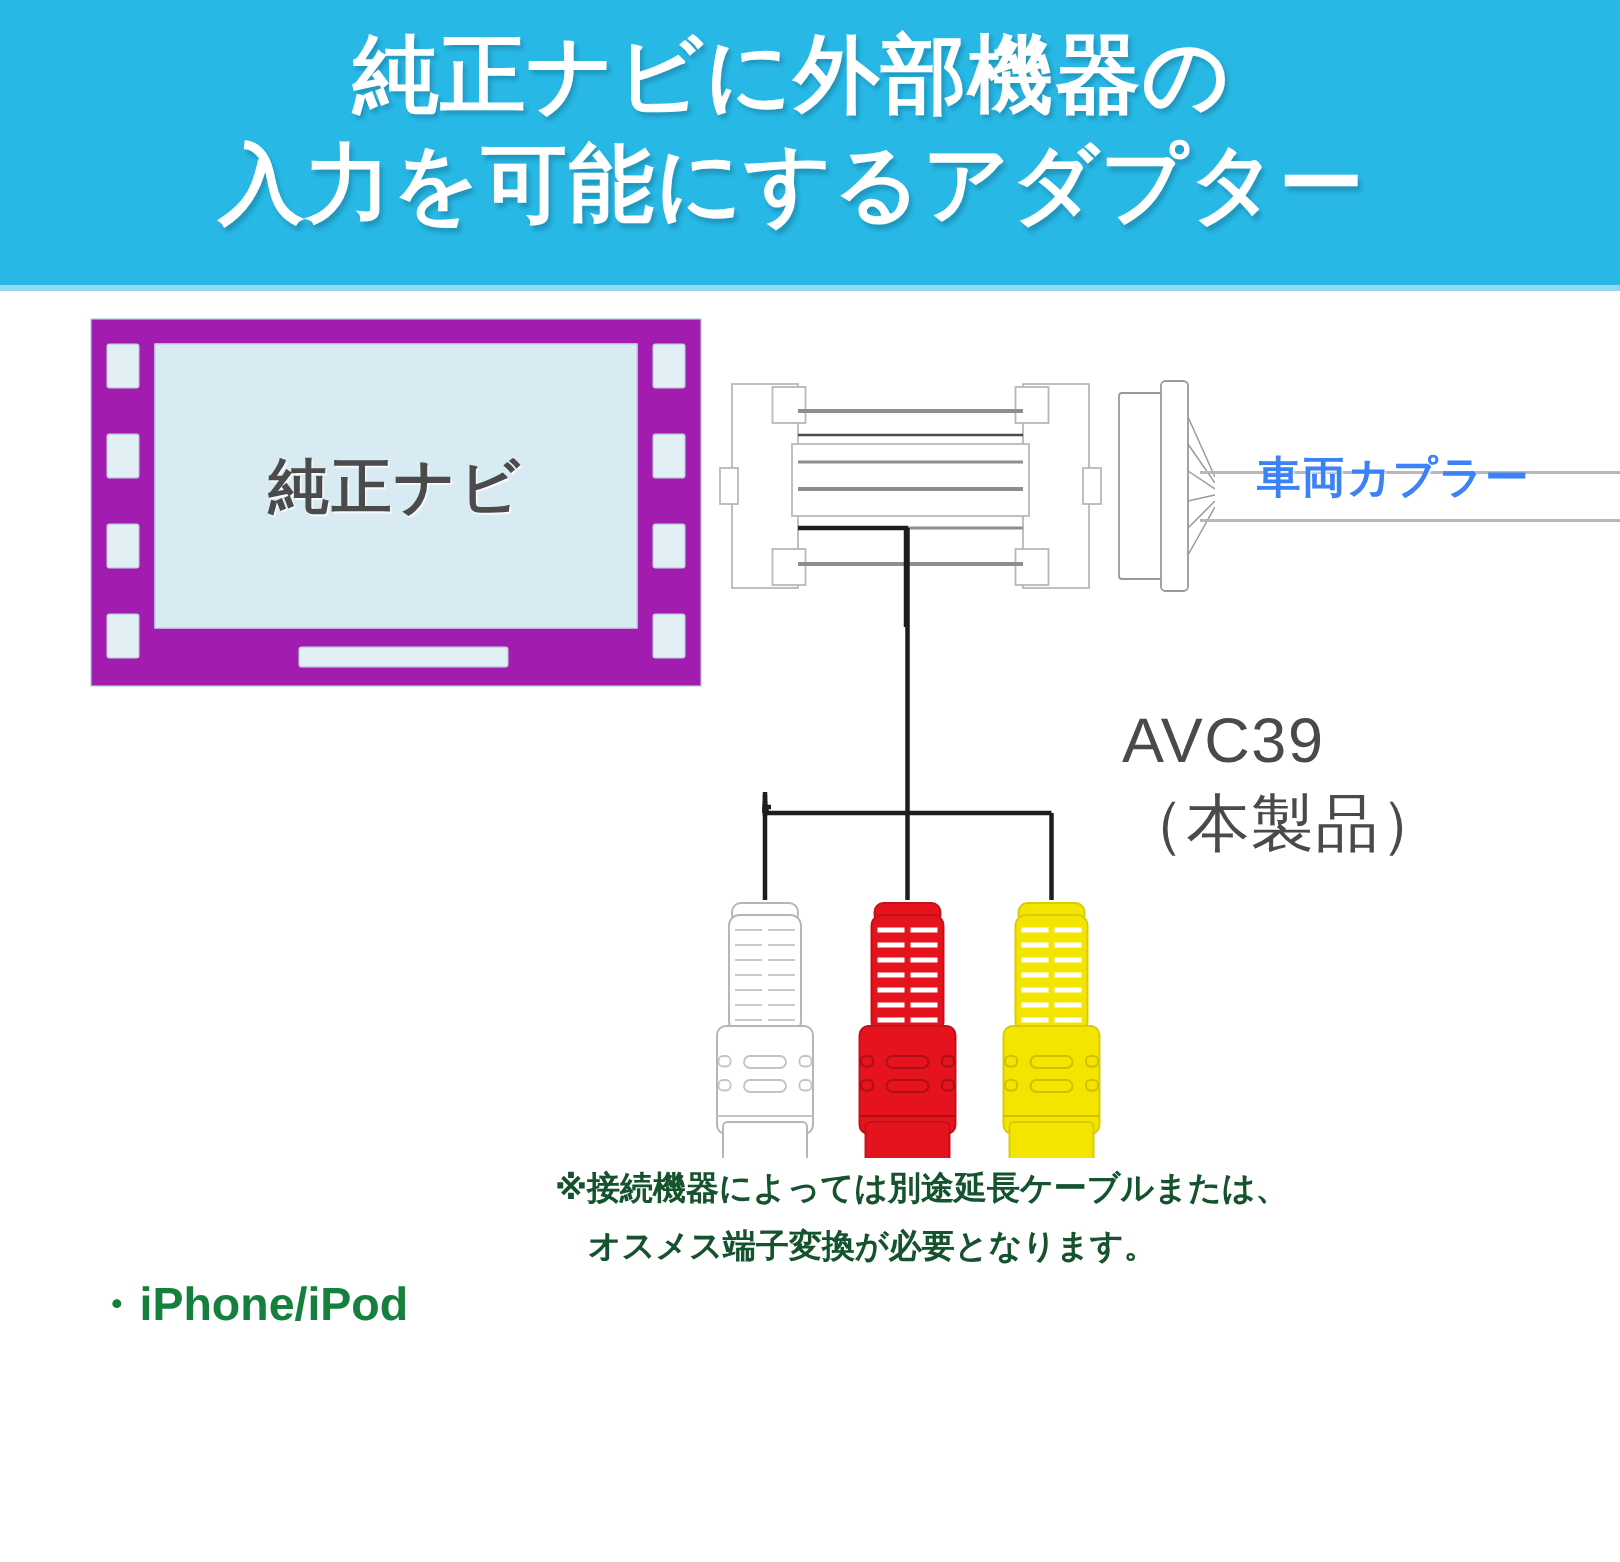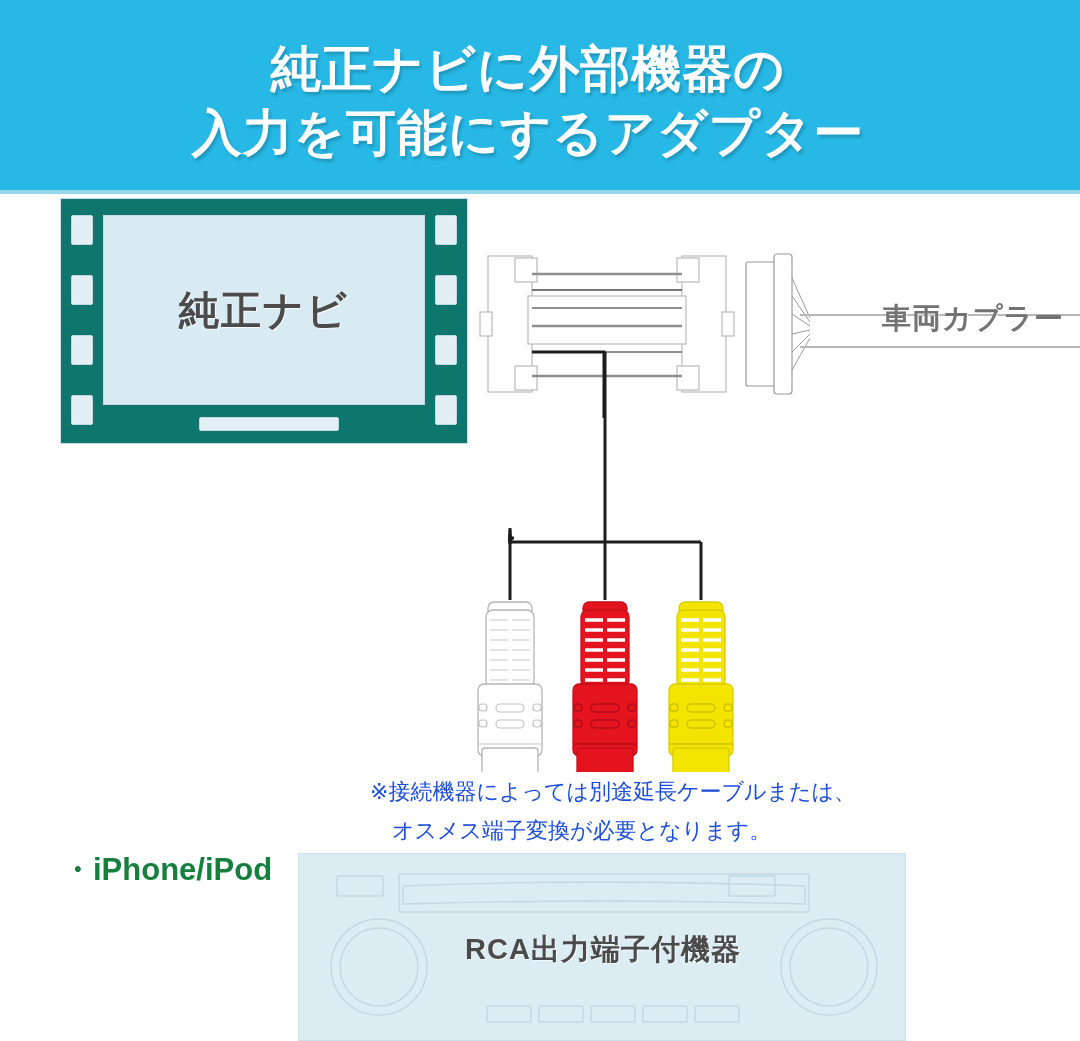--- a/index.html
+++ b/index.html
@@ -30,35 +30,34 @@
     width:100%; height:4px;
     background:#3eb7dd;
     opacity:.55;
   }
   #header-title{
     position:absolute;
     left:0; top:14px;
     width:1056px;
     text-align:center;
     color:#ffffff;
-    font-size:50px;
+    font-size:57px;
     font-weight:bold;
     line-height:1.28;
     letter-spacing:1px;
     text-shadow:2px 3px 3px rgba(0,0,0,.18);
     white-space:pre-line;
-    margin-top:23px;
   }
 
   
   #nav-unit{
     position:absolute;
-    left:60px; top:198px;
+    left:60px; top:212px;
     width:408px; height:246px;
-    background:#0f766e;
+    background:#a21caf;
     border:1px solid #cddfe8;
     box-sizing:border-box;
   }
   .nav-side{
     position:absolute;
     top:16px;
     width:22px; height:212px;
   }
   .nav-side.left{left:10px;}
   .nav-side.right{right:10px;}
@@ -104,25 +103,24 @@
     left:470px; top:248px;
     width:340px; height:170px;
   }
 
   
   #coupler-label{
     position:absolute;
     left:838px; top:299px;
     font-size:29px;
     font-weight:bold;
-    color:#737373;
+    color:#3b82f6;
     letter-spacing:1px;
     white-space:nowrap;
     text-shadow:1px 1px 1px rgba(255,255,255,.8);
-    margin-left:44px;
   }
 
   
   #wiring-svg{
     position:absolute;
     left:466px; top:352px;
     width:300px; height:420px;
   }
 
   
@@ -135,22 +133,22 @@
     line-height:1.32;
     white-space:pre-line;
     letter-spacing:1px;
   }
 
   
   #note{
     position:absolute;
     left:370px; top:772px;
     font-size:22px;
-    font-weight:normal;
-    color:#1d4ed8;
+    font-weight:bold;
+    color:#14532d;
     line-height:1.78;
     white-space:pre-line;
   }
 
   
   #device-list{
     position:absolute;
     left:62px; top:846px;
     z-index:5;
   }
@@ -374,42 +372,24 @@
         <rect x="221" y="368" width="28" height="8" rx="4"></rect>
         <rect x="204" y="352" width="8" height="7" rx="3"></rect>
         <rect x="204" y="368" width="8" height="7" rx="3"></rect>
         <rect x="258" y="352" width="8" height="7" rx="3"></rect>
         <rect x="258" y="368" width="8" height="7" rx="3"></rect>
       </g>
       <line x1="203" y1="392" x2="267" y2="392" stroke="#cdc200" stroke-width="1.4"></line>
     </g>
   </svg>
 
+  <div id="product-label">AVC39
+（本製品）</div>
 
   <div id="note">※接続機器によっては別途延長ケーブルまたは、
 　オスメス端子変換が必要となります。</div>
 
-  <div id="source-device">
-    <svg id="device-svg" viewBox="0 0 608 188">
-      <g fill="none" stroke="#c2d7e2" stroke-width="1.4">
-        <rect x="38" y="22" width="46" height="20" rx="2"></rect>
-        <rect x="430" y="22" width="46" height="20" rx="2"></rect>
-        <rect x="100" y="20" width="410" height="38" rx="2"></rect>
-        <path d="M104,32 Q305,24 506,32 L506,50 Q305,44 104,50 Z"></path>
-        <circle cx="80" cy="113" r="48"></circle>
-        <circle cx="80" cy="113" r="39"></circle>
-        <circle cx="530" cy="113" r="48"></circle>
-        <circle cx="530" cy="113" r="39"></circle>
-        <rect x="188" y="152" width="44" height="16" rx="2"></rect>
-        <rect x="240" y="152" width="44" height="16" rx="2"></rect>
-        <rect x="292" y="152" width="44" height="16" rx="2"></rect>
-        <rect x="344" y="152" width="44" height="16" rx="2"></rect>
-        <rect x="396" y="152" width="44" height="16" rx="2"></rect>
-      </g>
-    </svg>
-    <div id="device-label">RCA出力端子付機器</div>
-  </div>
 
   <div id="device-list">
     <div class="device-item">・iPhone/iPod</div>
   </div>
 
 </div>
 
 </body></html>

